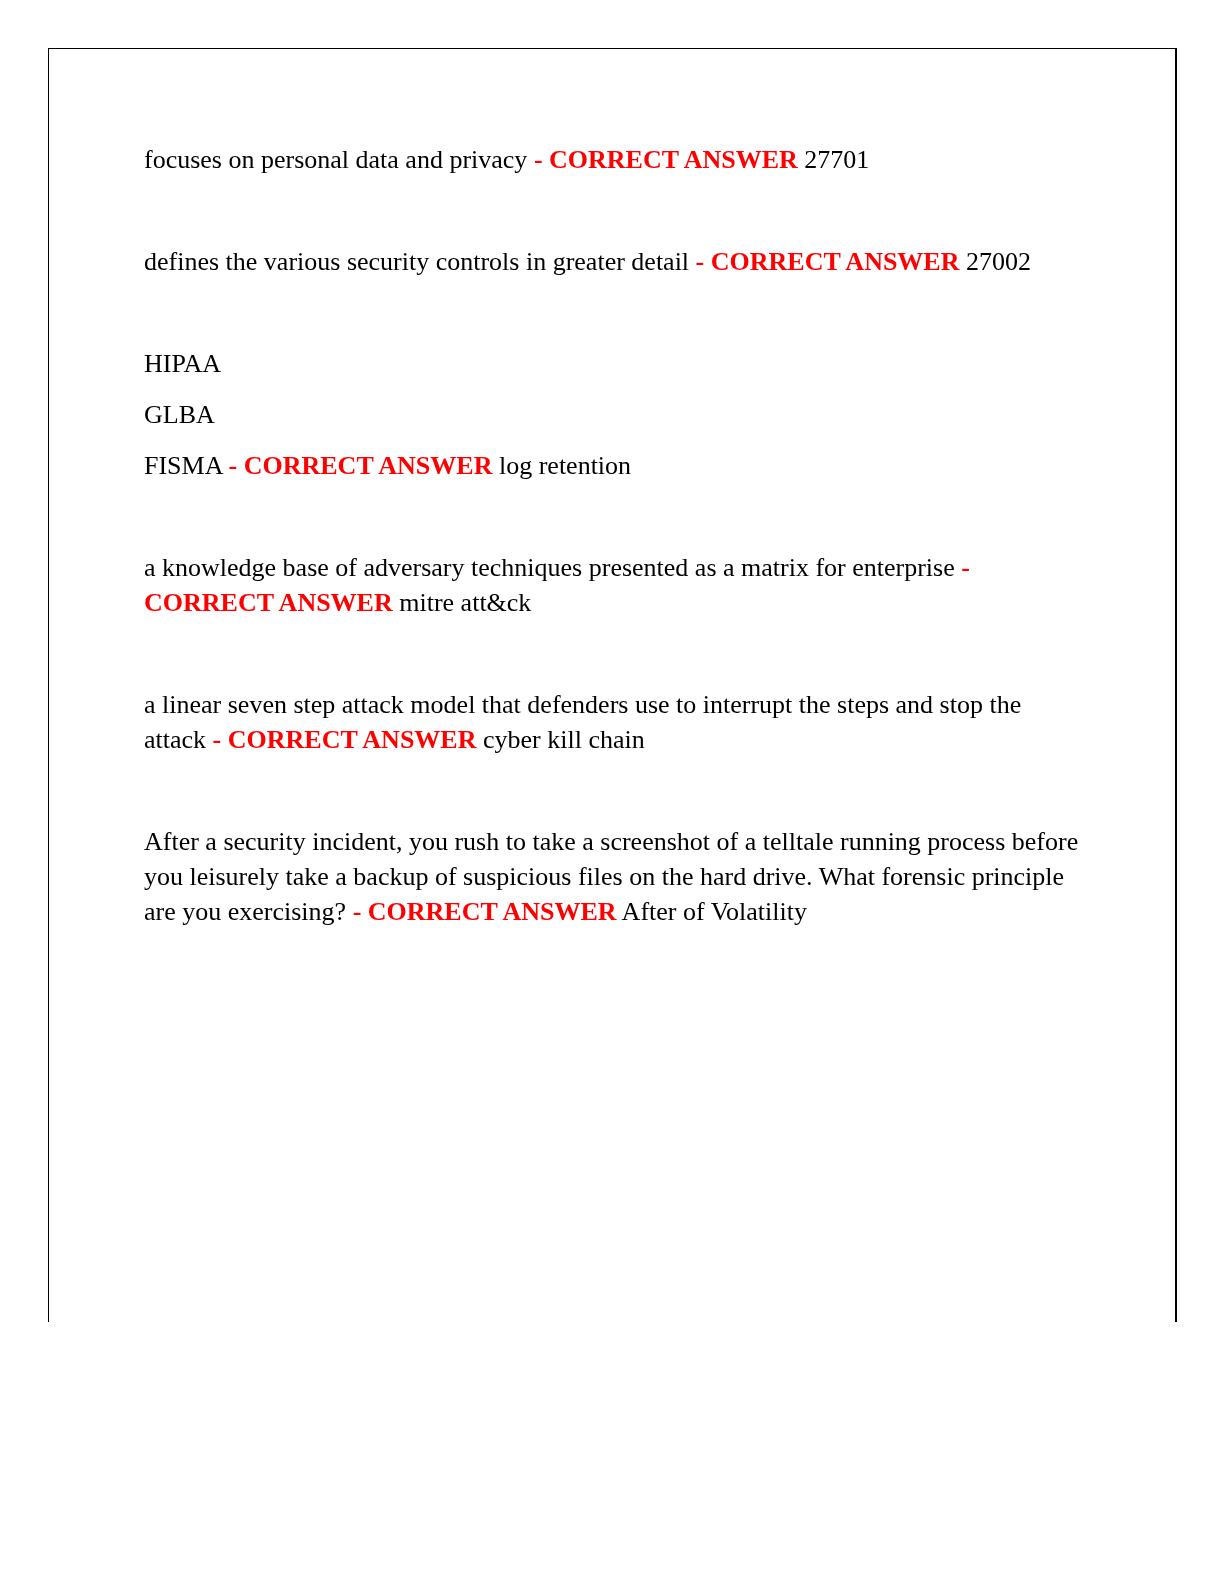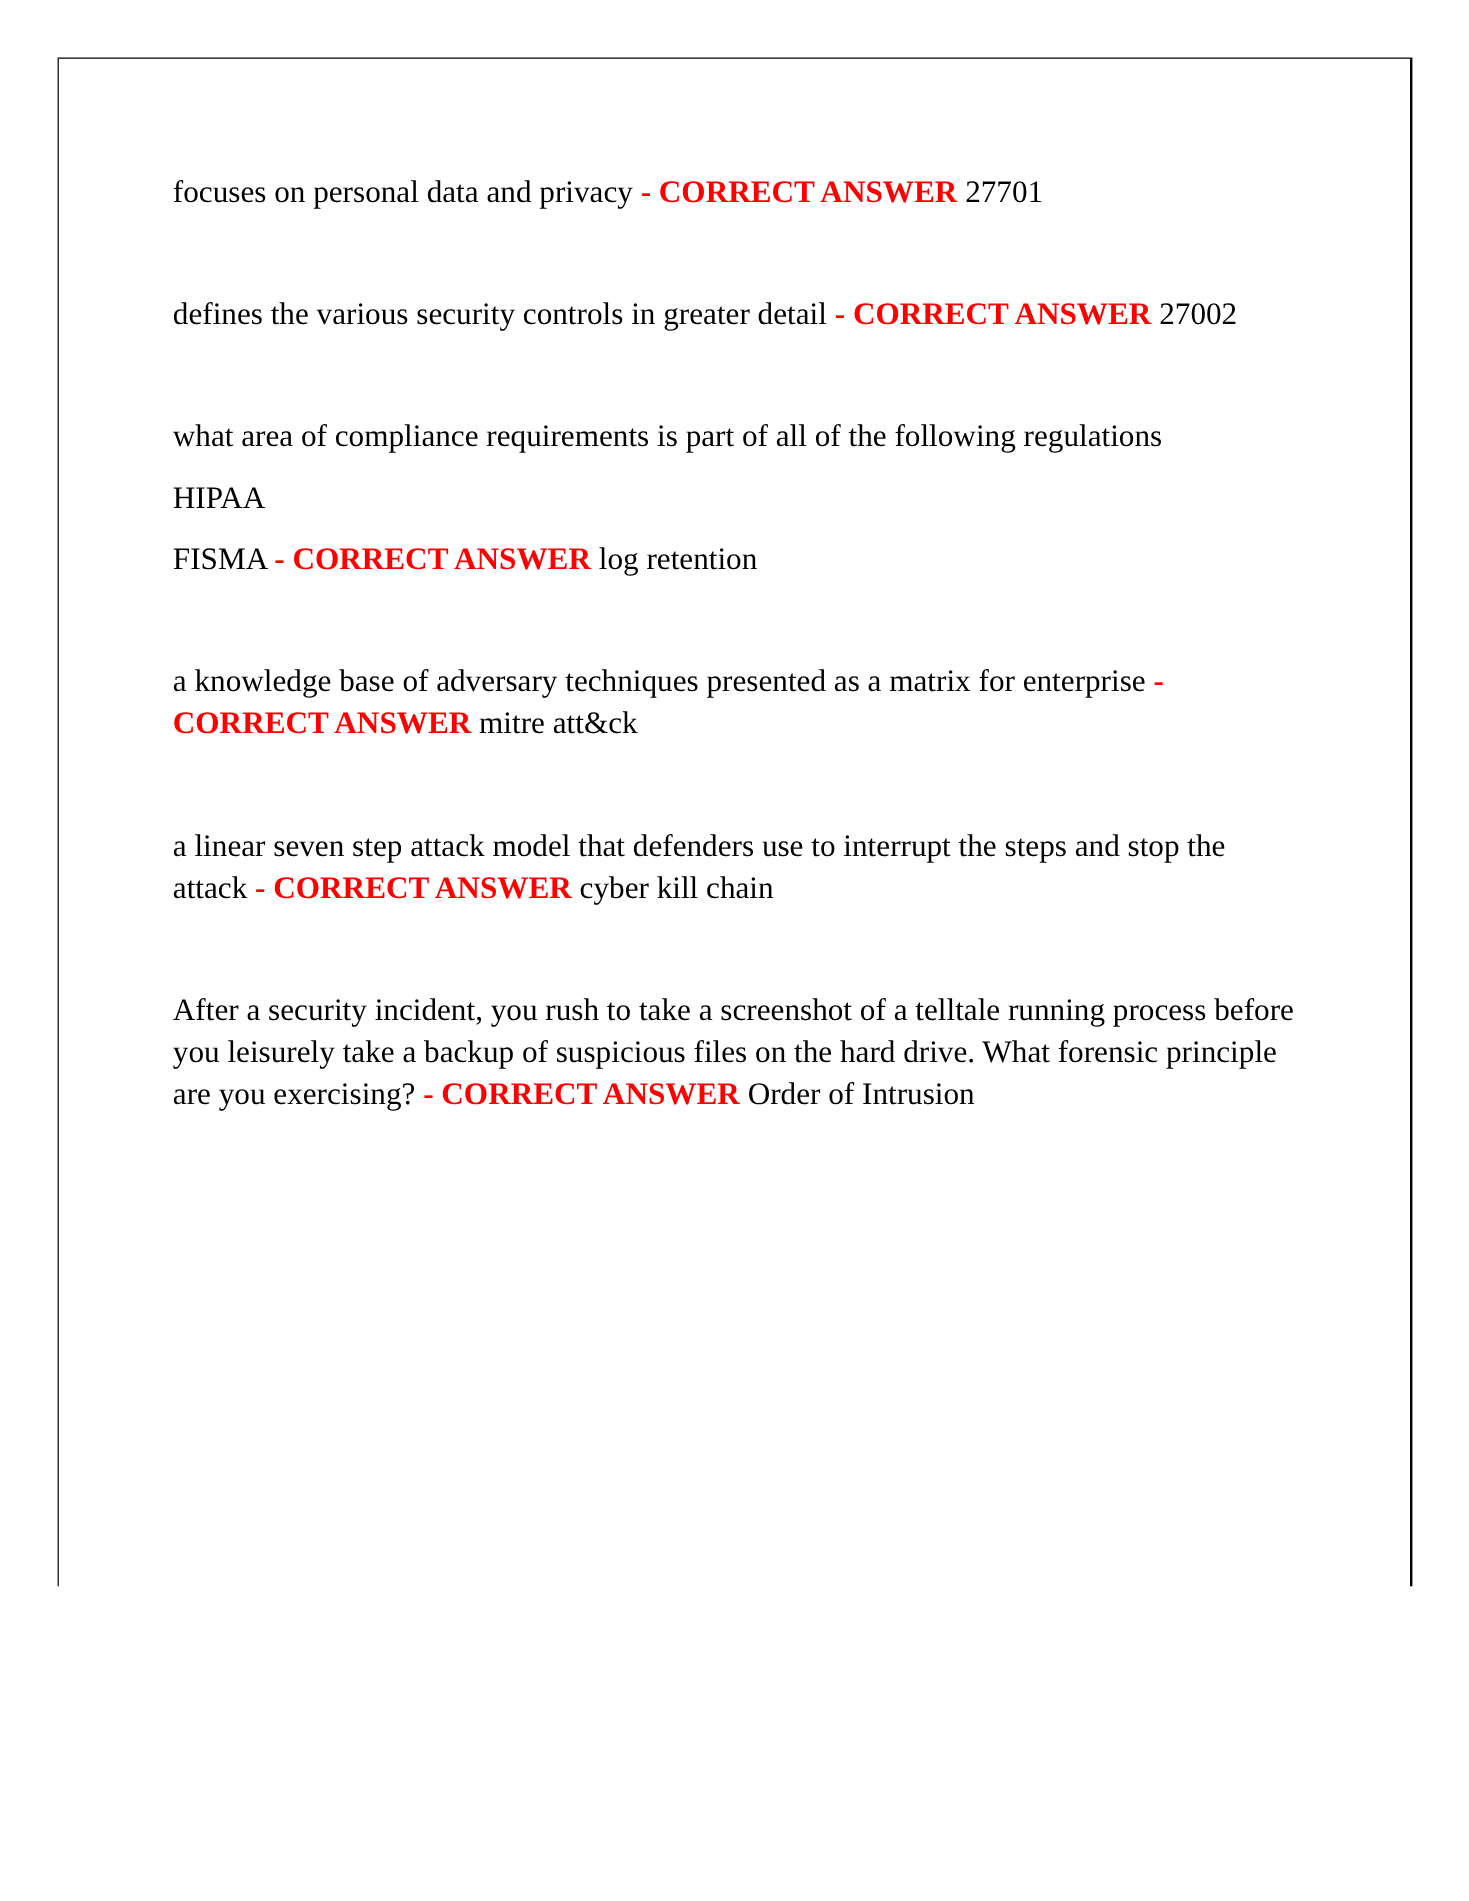--- a/index.html
+++ b/index.html
@@ -50,38 +50,38 @@
 
     <p class="block"><span>focuses on personal data and privacy</span>
       <span class="marker">- CORRECT ANSWER</span>
       <span>27701</span></p>
 
     <p class="block"><span>defines the various security controls in greater detail</span>
       <span class="marker">- CORRECT ANSWER</span>
       <span>27002</span></p>
 
 
-    <p class="block tight"><span>what area of compliance requirements is part of all of the following regulations</span></p>
 
     <p class="block tight"><span>HIPAA</span></p>
 
 
 
+    <p class="block tight"><span>GLBA</span></p>
 
     <p class="block"><span>FISMA</span>
       <span class="marker">- CORRECT ANSWER</span>
       <span>log retention</span></p>
 
 
     <p class="block"><span>a knowledge base of adversary techniques presented as a matrix for enterprise</span>
       <span class="marker">- CORRECT ANSWER</span>
       <span>mitre att&amp;ck</span></p>
 
     <p class="block"><span>a linear seven step attack model that defenders use to interrupt the steps and stop the attack</span>
       <span class="marker">- CORRECT ANSWER</span>
       <span>cyber kill chain</span></p>
 
     <p class="block"><span>After a security incident, you rush to take a screenshot of a telltale running process before you leisurely take a backup of suspicious files on the hard drive. What forensic principle are you exercising?</span>
       <span class="marker">- CORRECT ANSWER</span>
-      <span>Order of Intrusion</span></p>
+      <span>After of Volatility</span></p>
 
   </div>
 </div>
 
 </body></html>

